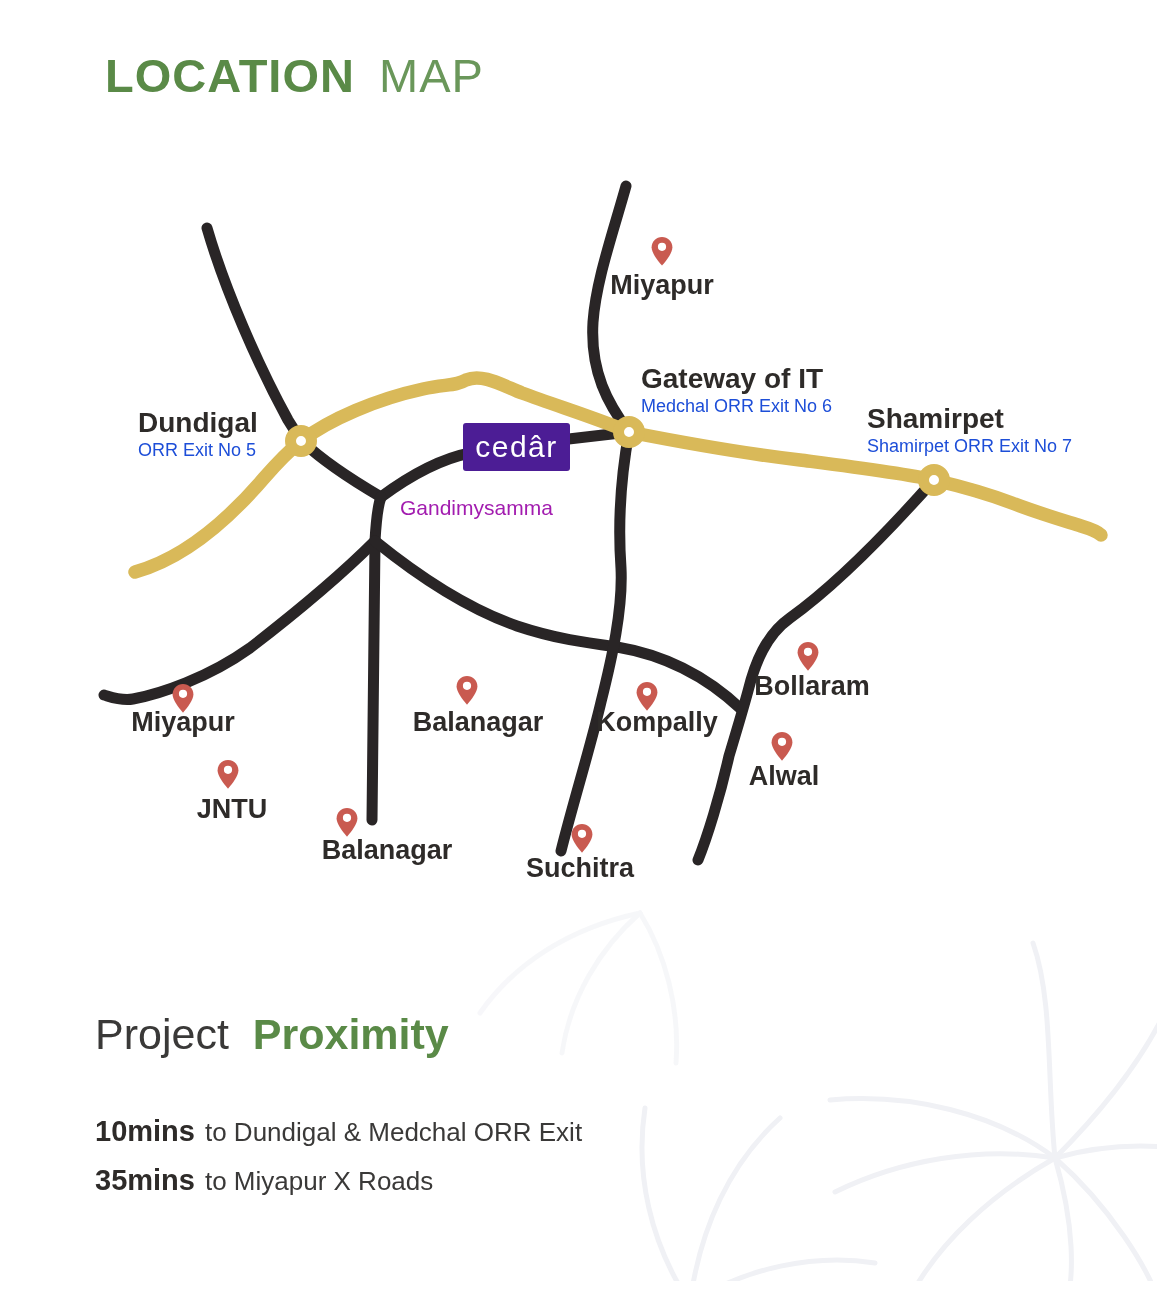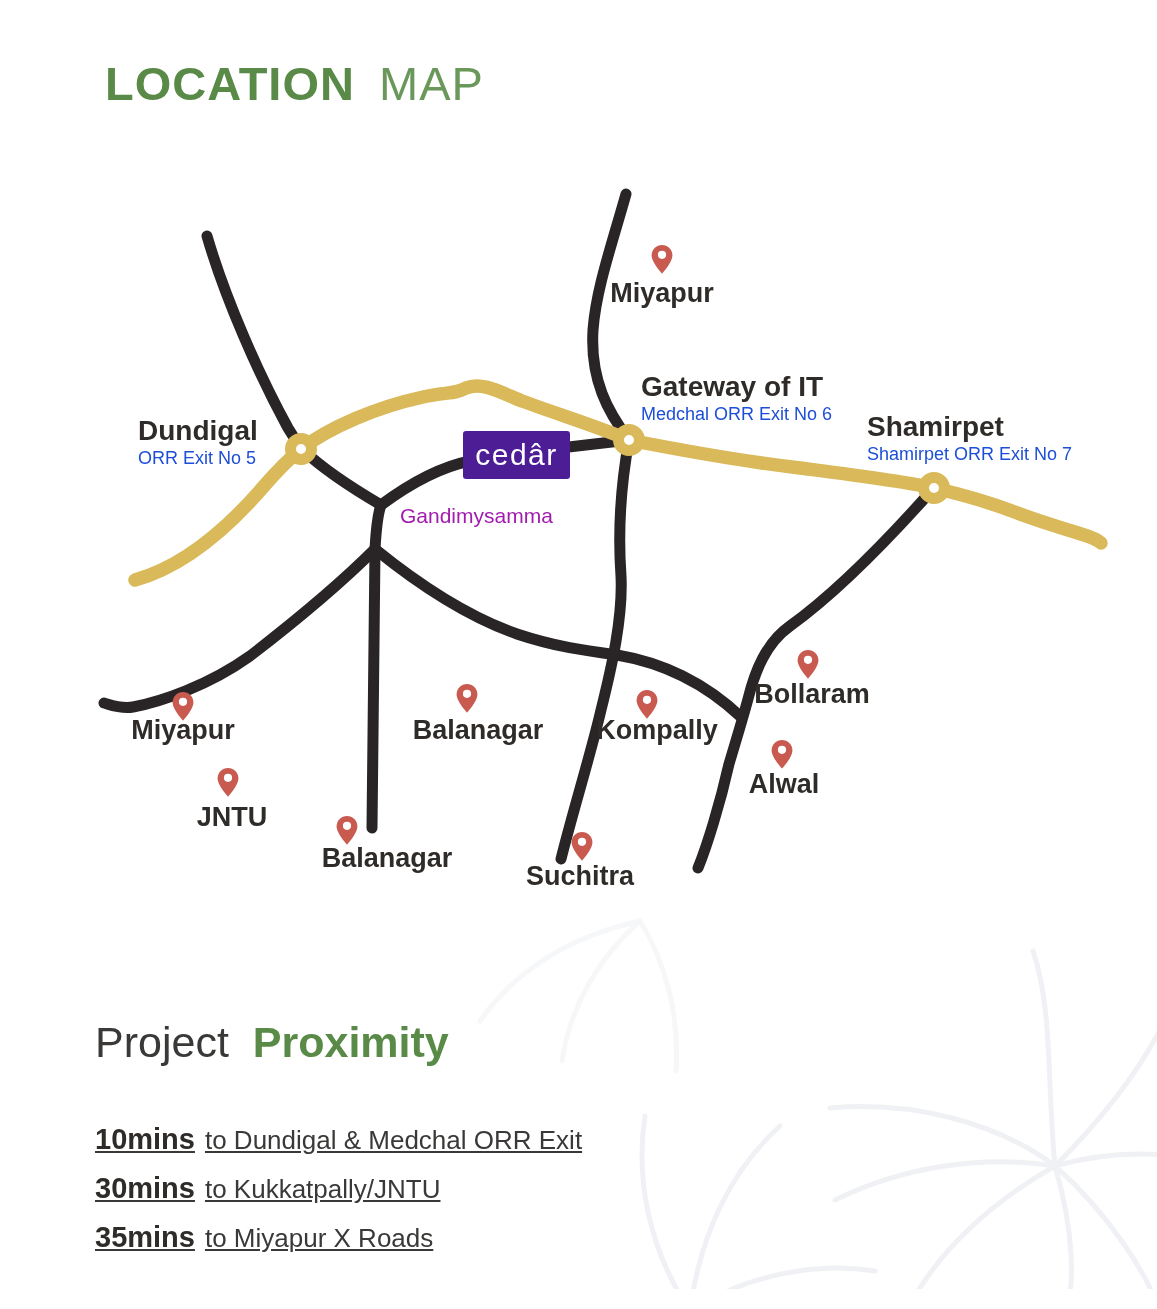--- a/index.html
+++ b/index.html
@@ -1,17 +1,17 @@
 <!DOCTYPE html>
 <html><head>
 <meta charset="utf-8">
 <style>
   html,body { margin:0; padding:0; background:#ffffff; }
   .page {
-    position:relative; width:1157px; height:1273px; margin:16px auto;
+    position:relative; width:1157px; height:1273px; margin:8px auto;
     background:#ffffff; overflow:hidden;
     font-family:"Liberation Sans", sans-serif; color:#2e2b29;
   }
   
   .title { position:absolute; left:105px; top:40px; font-size:47px; letter-spacing:1px; white-space:nowrap; }
   .title .t-bold   { font-weight:800; color:#5a8a47; }
   .title .t-light  { font-weight:400; color:#6a975a; margin-left:10px; }
   
   .map-svg { position:absolute; left:0; top:0; width:1157px; height:1309px; }
   .place { position:absolute; font-weight:700; font-size:27px; white-space:nowrap; color:#2e2b29; z-index:4; }
@@ -23,21 +23,21 @@
   .logo-box {
     position:absolute; left:463px; top:415px; width:107px; height:48px; z-index:5;
     background:#4c1d95; border-radius:3px; display:flex; align-items:center; justify-content:center;
     color:#ffffff; font-size:30px; font-weight:400; letter-spacing:1.5px;
   }
   
   .prox-title { position:absolute; left:95px; top:1002px; font-size:43px; white-space:nowrap; z-index:4; }
   .prox-title .t-plain { font-weight:400; color:#3a3938; }
   .prox-title .t-green { font-weight:800; color:#5a8a47; margin-left:12px; }
   .prox-list { position:absolute; left:95px; top:1106px; z-index:4; }
-  .prox-row { margin-bottom:14px; font-size:26px; color:#3a3938; white-space:nowrap; line-height:1.2;text-decoration:underline; }
+  .prox-row { margin-bottom:14px; font-size:26px; color:#3a3938; white-space:nowrap; line-height:1.2; }
   .prox-row .time { font-weight:800; font-size:29px; color:#2e2b29; margin-right:10px; }
 </style>
 </head>
 <body>
 
 <div class="page">
 
   <div class="title">
     <span class="t-bold">LOCATION</span>
     <span class="t-light">MAP</span>
@@ -156,20 +156,17 @@
 
   <div class="prox-title">
     <span class="t-plain">Project</span>
     <span class="t-green">Proximity</span>
   </div>
   <div class="prox-list">
     <div class="prox-row">
       <span class="time">10mins</span><span class="dest">to Dundigal &amp; Medchal ORR Exit</span>
     </div>
     <div class="prox-row">
-      <span class="time">30mins</span><span class="dest">to Kukkatpally/JNTU</span>
-    </div>
-    <div class="prox-row">
       <span class="time">35mins</span><span class="dest">to Miyapur X Roads</span>
     </div>
   </div>
 
 </div>
 
 </body></html>

